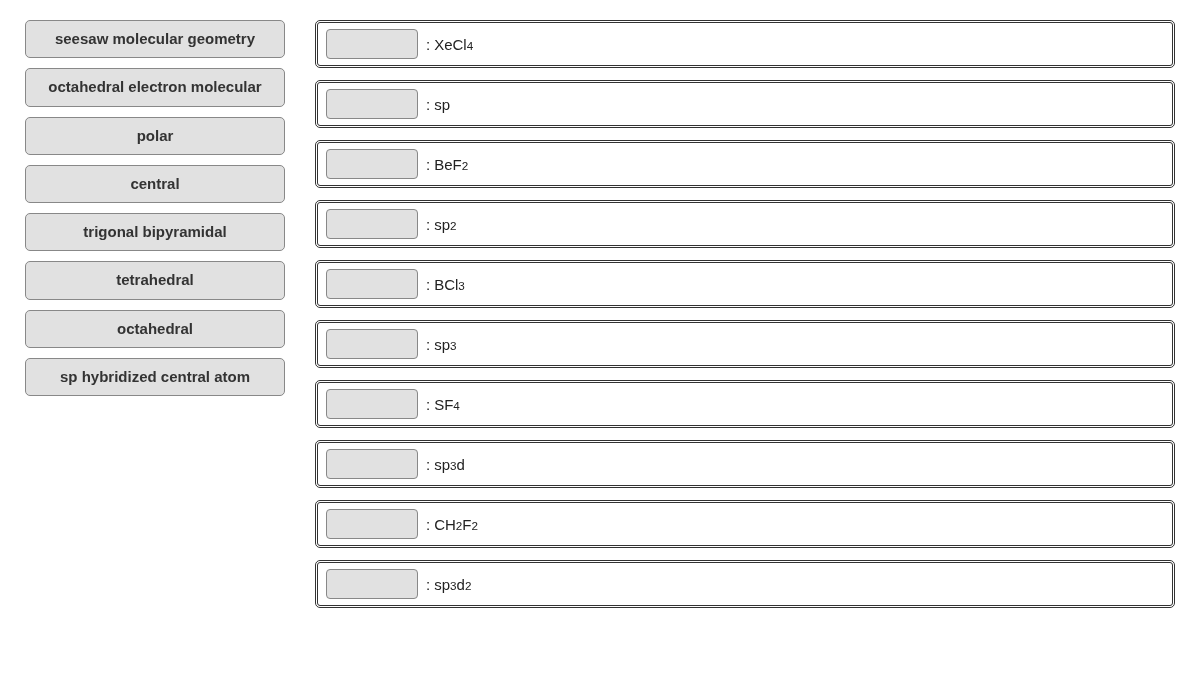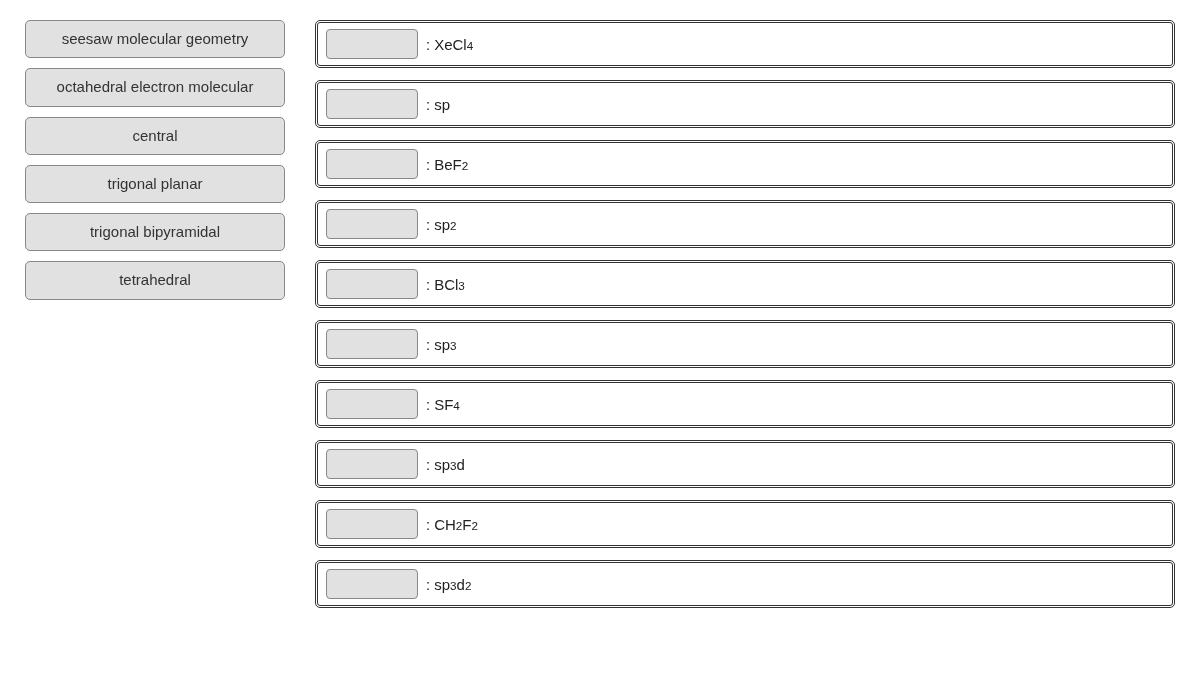--- a/index.html
+++ b/index.html
@@ -21,21 +21,21 @@
       flex-direction: column;
       gap: 10px;
       flex-shrink: 0;
     }
     .draggable {
       background: #e1e1e1;
       border: 1px solid #888;
       border-radius: 5px;
       padding: 8px 10px;
       text-align: center;
-      font-weight: normal;
+      font-weight: bold;
       color: #333;
       cursor: grab;
       line-height: 1.35;
       min-height: 34px;
       display: flex;
       align-items: center;
       justify-content: center;
     }
     .right-col {
       flex: 1;
@@ -70,24 +70,26 @@
     sub { vertical-align: sub; }
     sup { vertical-align: super; }
   </style>
 </head>
 <body>
 
 <div class="wrap">
   <div class="left-col" id="leftCol">
       <div class="draggable">seesaw molecular geometry</div>
       <div class="draggable">octahedral electron molecular</div>
+      <div class="draggable">polar</div>
       <div class="draggable">central</div>
-      <div class="draggable">trigonal planar</div>
       <div class="draggable">trigonal bipyramidal</div>
       <div class="draggable">tetrahedral</div>
+      <div class="draggable">octahedral</div>
+      <div class="draggable">sp hybridized central atom</div>
     </div>
   <div class="right-col" id="rightCol">
       <div class="dropline">
         <div class="dropzone"></div>
         <span class="label-wrap">
           <span class="colon">:</span> 
           <span>XeCl</span>
           <sub>4</sub>
         </span>
       </div>

